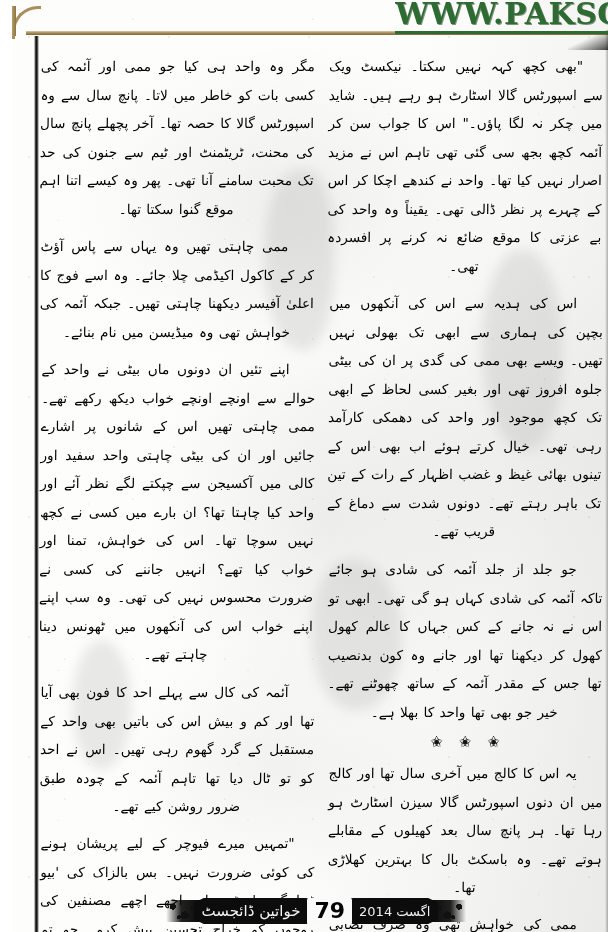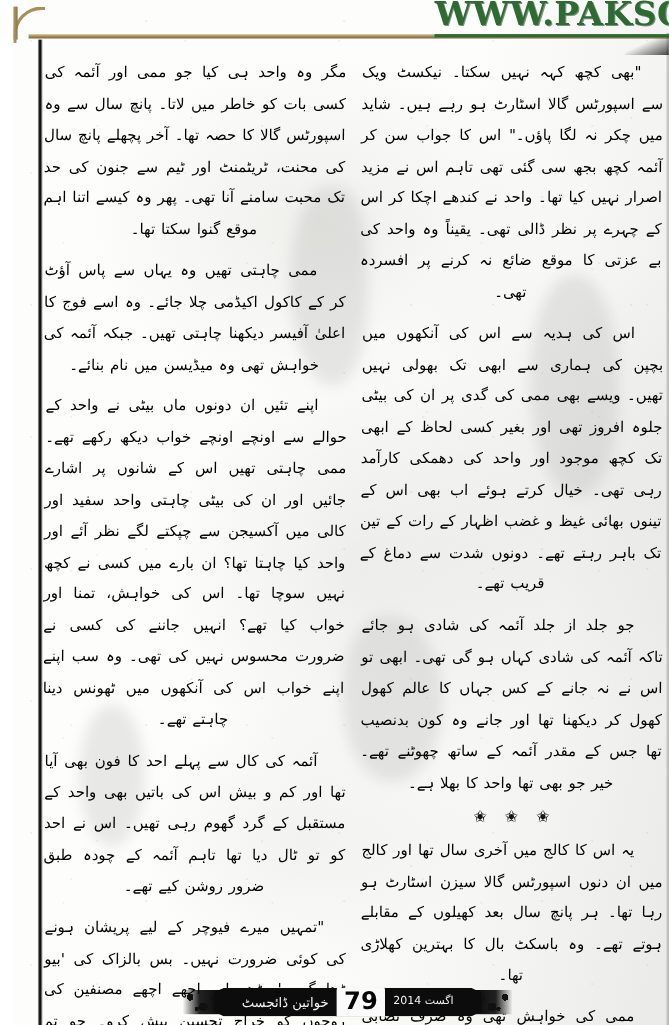--- a/index.html
+++ b/index.html
@@ -167,28 +167,28 @@
       radial-gradient(circle at 20% 30%,#111 0 3px,transparent 3px),
       radial-gradient(circle at 55% 70%,#111 0 4px,transparent 4px),
       radial-gradient(circle at 82% 35%,#111 0 3px,transparent 3px),
       radial-gradient(circle at 38% 78%,#111 0 2px,transparent 2px),
       linear-gradient(90deg,rgba(0,0,0,0) 0%,rgba(10,10,10,.9) 45%,#0b0b0b 100%);
   }
   .banner-wing.left{left:0;transform:scaleX(1);}
   .banner-wing.right{right:0;transform:scaleX(-1);}
   .banner-title{
     color:#f3f3f3;
-    font-size:12px;
+    font-size:15px;
     font-family:"DejaVu Sans","Liberation Sans",sans-serif;
     white-space:nowrap;
     line-height:1;
   }
   .banner-date{
     color:#f0f0f0;
-    font-size:10px;
+    font-size:13px;
     white-space:nowrap;
     line-height:1;
     font-family:"DejaVu Sans","Liberation Sans",sans-serif;
   }
   .page-number-box{
     background:#fafafa;
     color:#050505;
     font-family:"DejaVu Sans","Liberation Sans",sans-serif;
     font-weight:bold;
     font-size:22px;

